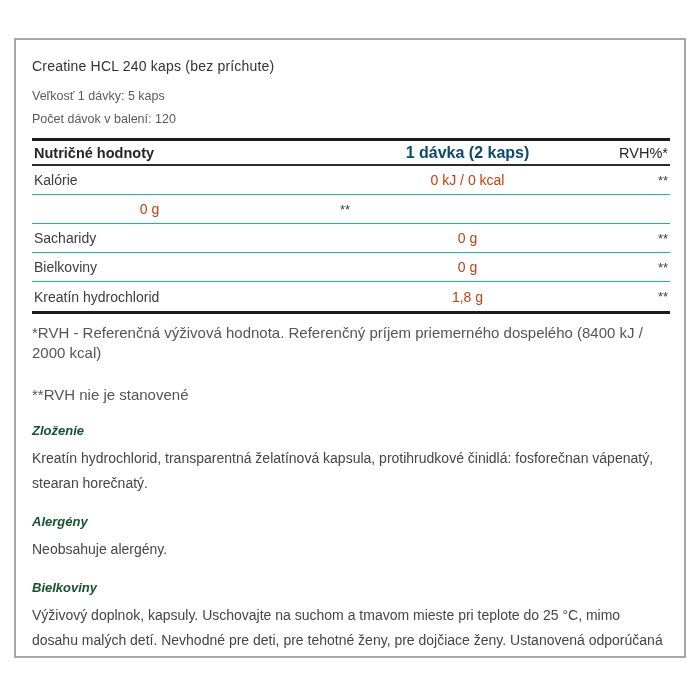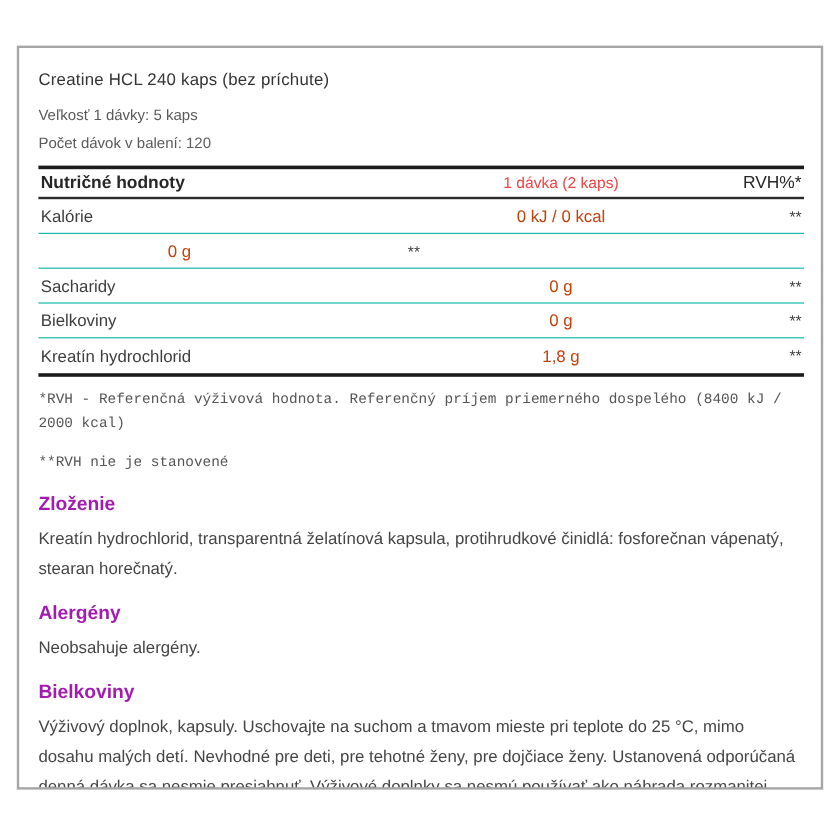--- a/index.html
+++ b/index.html
@@ -68,52 +68,52 @@
     color: #262626;
   }
   .nt-cell-value {
     width: 235px;
     text-align: center;
     font-size: 14px;
     color: #c2410c;
     white-space: nowrap;
   }
   .nt-row.head .nt-cell-value {
-    font-size: 13px;
-    font-weight: normal;
-    color: #ef4444;
+    font-size: 16px;
+    font-weight: bold;
+    color: #0c4a6e;
   }
   .nt-cell-rvh {
     width: 85px;
     text-align: right;
     font-size: 13px;
     padding-right: 2px;
     color: #3d3d3d;
     white-space: nowrap;
   }
   .nt-row.head .nt-cell-rvh {
     font-size: 14.5px;
     font-weight: normal;
     color: #262626;
   }
   .footnote {
-    font-size: 12px;
+    font-size: 15px;
     line-height: 20px;
     color: #555555;
     margin: 9px 0 0 0;
     max-width: 640px;
-    font-family: Liberation Mono, monospace;
   }
-  .footnote.second { margin-top: 12px; }
+  .footnote.second { margin-top: 22px; }
   .section-heading {
-    font-size: 16px;
+    font-size: 13px;
     line-height: 17px;
     font-weight: bold;
-    color: #a21caf;
+    color: #14532d;
     margin: 17px 0 0 0;
+    font-style: italic;
   }
   .section-body {
     font-size: 14px;
     line-height: 25px;
     color: #454545;
     margin: 7px 0 0 0;
     max-width: 645px;
   }
 </style>
 </head>

